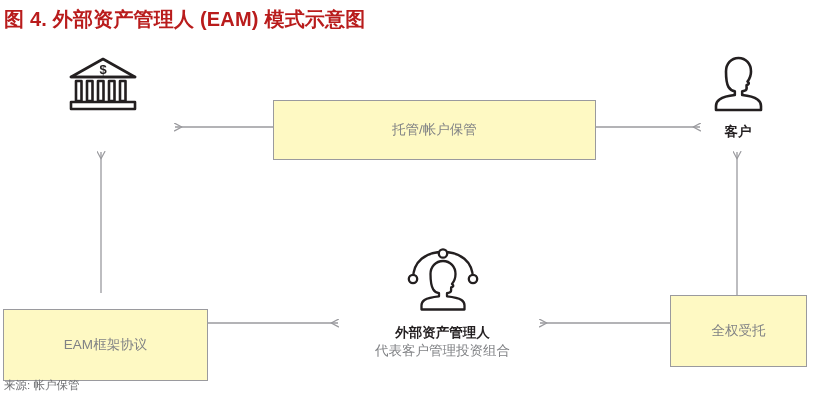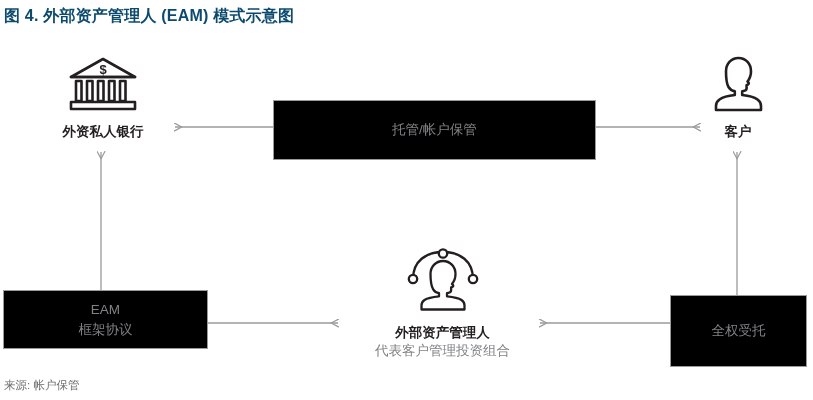--- a/index.html
+++ b/index.html
@@ -14,24 +14,24 @@
     font-family: "Liberation Sans", "DejaVu Sans", sans-serif;
     color: #231f20;
     overflow: hidden;
   }
 
   
   #figure-title {
     position: absolute;
     left: 4px;
     top: 6px;
-    font-size: 16px;
+    font-size: 20px;
     font-weight: bold;
     letter-spacing: 0.2px;
-    color: #0c4a6e;
+    color: #b91c1c;
     white-space: nowrap;
   }
 
   
   #source-note {
     position: absolute;
     left: 4px;
     top: 378px;
     font-size: 11.5px;
     color: #6d6e71;
@@ -46,42 +46,42 @@
     width: 813px;
     height: 400px;
     pointer-events: none;
   }
 
   
   .flow-box {
     position: absolute;
     box-sizing: border-box;
     border: 1.3px solid #9a9a9e;
-    background: #000000;
+    background: #fef9c3;
     display: flex;
-    flex-direction: column;
+    flex-direction: row;
     align-items: center;
     justify-content: center;
     color: #808285;
     font-size: 13.5px;
     line-height: 1.45;
     text-align: center;
     white-space: nowrap;
   }
   #box-custody {
     left: 273px;
     top: 100px;
     width: 323px;
     height: 60px;
   }
   #box-eam-agreement {
     left: 3px;
-    top: 290px;
+    top: 309px;
     width: 205px;
-    height: 59px;
+    height: 72px;
   }
   #box-discretionary {
     left: 670px;
     top: 295px;
     width: 137px;
     height: 72px;
   }
 
   
   .node {
@@ -168,21 +168,20 @@
         <rect x="10" y="26" width="5.5" height="20"></rect>
         <rect x="21" y="26" width="5.5" height="20"></rect>
         <rect x="32" y="26" width="5.5" height="20"></rect>
         <rect x="43" y="26" width="5.5" height="20"></rect>
         <rect x="54" y="26" width="5.5" height="20"></rect>
         <rect x="5" y="47" width="64" height="7"></rect>
       </g>
       <text x="37" y="19" text-anchor="middle" font-family="Liberation Sans, sans-serif" font-size="13" font-weight="bold" fill="#231f20">$</text>
     </svg>
   </span>
-  <span class="node-label">外资私人银行</span>
 </div>
 
 <div class="node" id="node-client">
   <span class="node-icon">
     <svg width="56" height="58" viewBox="0 0 56 58" xmlns="http://www.w3.org/2000/svg">
       <path d="M28.5,3
                C36,3 41,9 41,16.5
                C41,21 39.5,24 37.5,26.5
                C38.8,27.4 39.2,28.6 38.3,29.3
                C37.6,29.9 36.6,30 36.6,30

